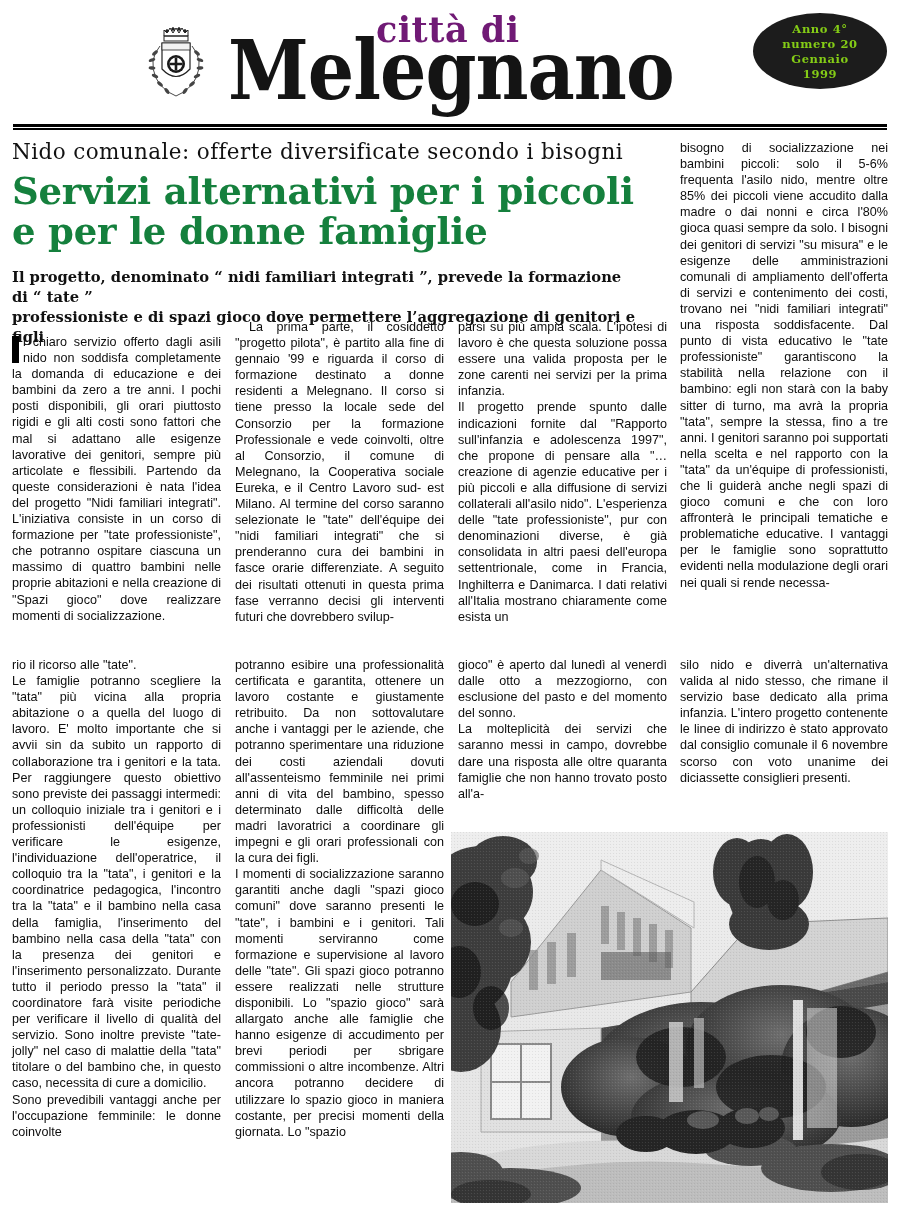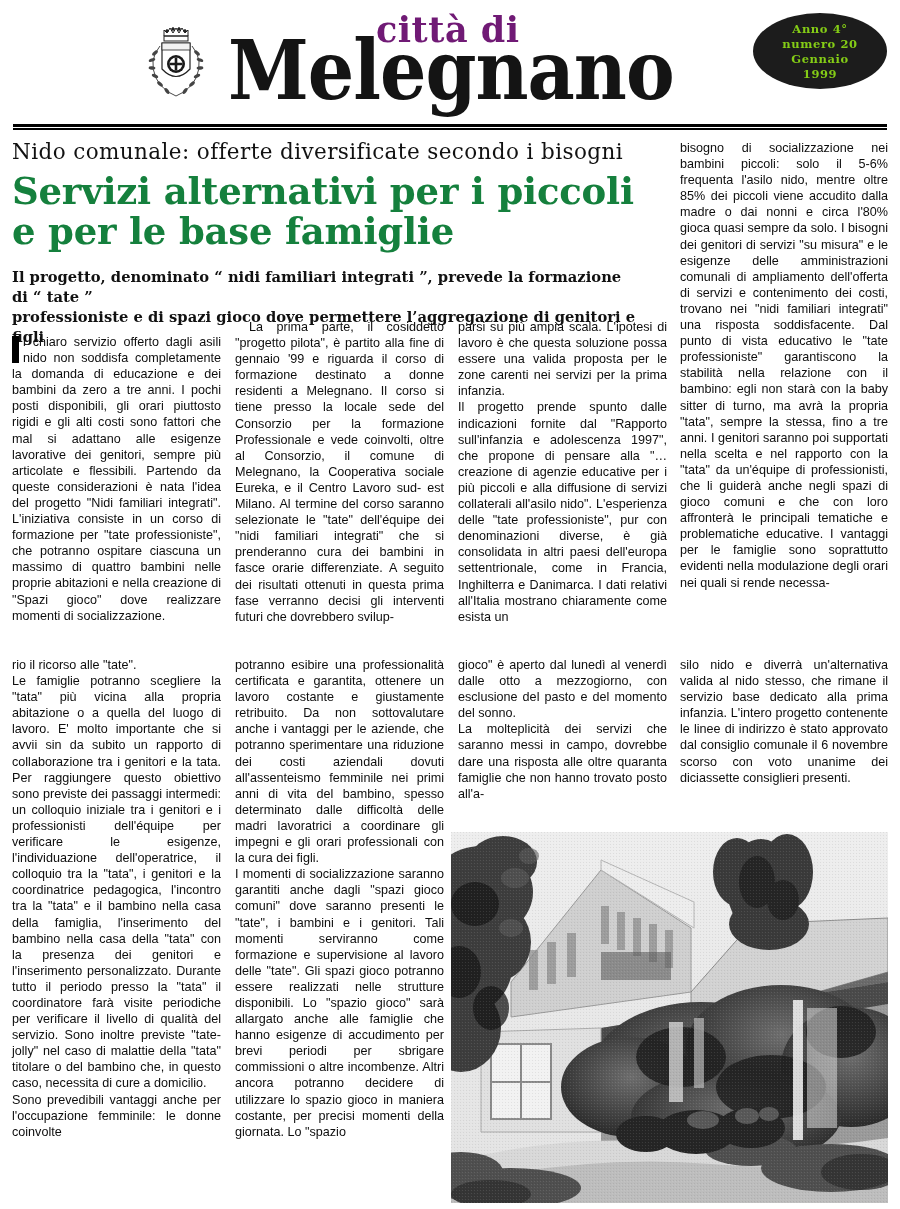--- a/index.html
+++ b/index.html
@@ -226,21 +226,21 @@
   </div>
 
   <div class="rule-double"></div>
 
   <div class="content">
 
     <div class="headblock">
       <div class="kicker">Nido comunale: offerte diversificate secondo i bisogni</div>
       <div class="headline">
         <div>Servizi alternativi per i piccoli</div>
-        <div>e per le base famiglie</div>
+        <div>e per le donne famiglie</div>
       </div>
       <div class="standfirst">
         <p>Il progetto, denominato “ nidi familiari integrati ”, prevede la formazione di “ tate ”</p>
         <p>professioniste e di spazi gioco dove permettere l’aggregazione di genitori e figli</p>
       </div>
     </div>
 
     <div class="cols">
 
       <div class="col colw4 c4" style="top:1px;">

